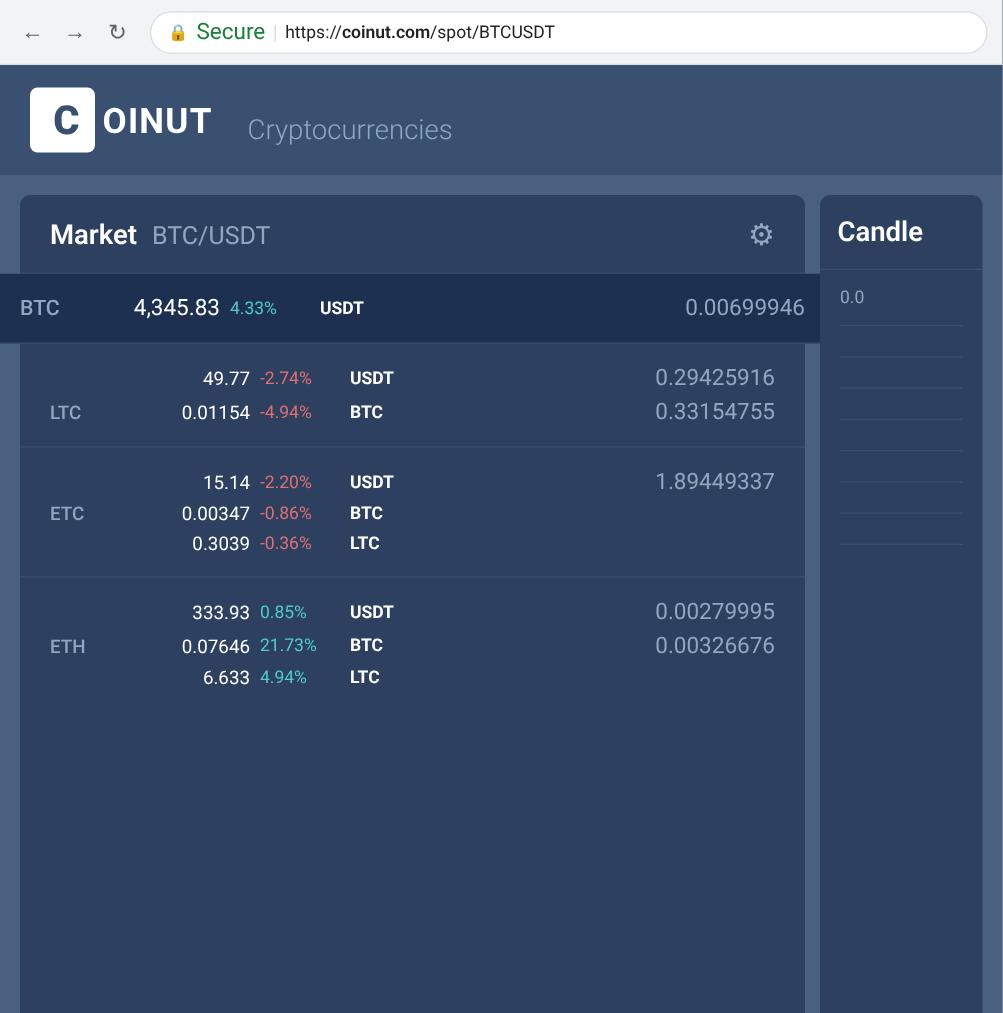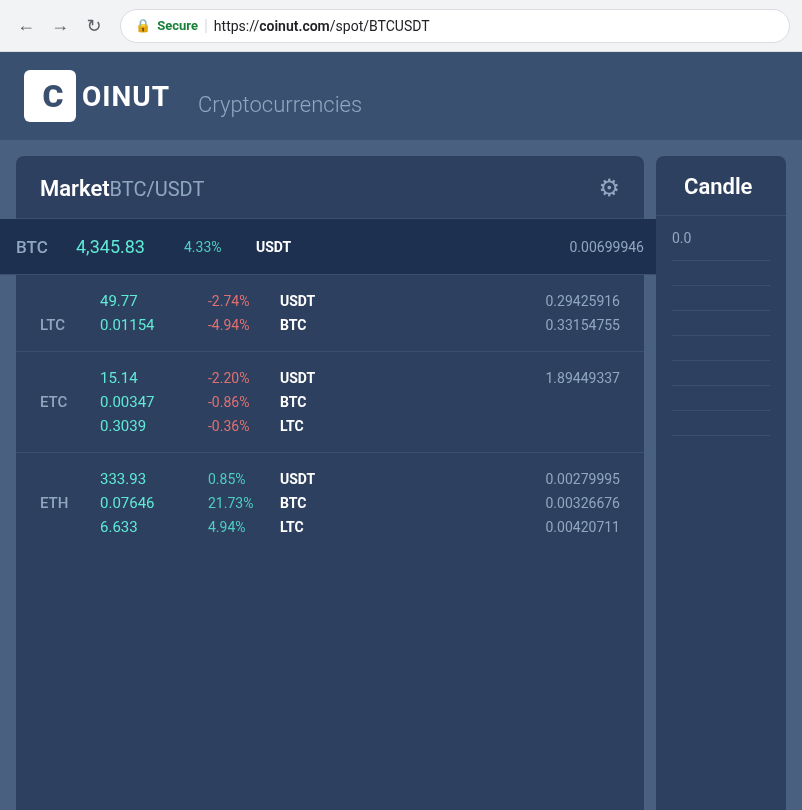--- a/index.html
+++ b/index.html
@@ -46,22 +46,22 @@
       border: 1px solid #dadce0;
       border-radius: 20px;
       padding: 6px 14px;
       display: flex;
       align-items: center;
       gap: 6px;
       height: 34px;
     }
     .secure-text {
       color: #188038;
-      font-size: 13px;
-      font-weight: 700;
+      font-size: 18px;
+      font-weight: 400;
     }
     .separator {
       color: #dadce0;
       font-size: 16px;
     }
     .url-text {
       font-size: 14px;
       color: #202124;
     }
     .url-highlight {
@@ -138,20 +138,21 @@
     .market-header {
       display: flex;
       align-items: center;
       justify-content: space-between;
       padding: 18px 24px 16px;
       border-bottom: 1px solid #3a5070;
     }
     .market-title-group {
       display: flex;
       align-items: baseline;
+      gap: 12px;
     }
     .market-label {
       color: white;
       font-size: 22px;
       font-weight: 600;
     }
     .market-pair {
       color: #8fa8c0;
       font-size: 20px;
       font-weight: 400;
@@ -184,24 +185,24 @@
       font-size: 15px;
       font-weight: 500;
       width: 60px;
       flex-shrink: 0;
     }
     .crypto-symbol.main {
       color: #8fa8c0;
       font-size: 17px;
     }
     .crypto-price {
-      color: #5eead4;
+      color: #ffffff;
       font-size: 15px;
       width: 100px;
-      text-align: left;
+      text-align: right;
       flex-shrink: 0;
     }
     .crypto-price.big {
       font-size: 18px;
     }
     .crypto-change {
       font-size: 14px;
       width: 80px;
       text-align: left;
       flex-shrink: 0;
@@ -211,21 +212,21 @@
     .negative { color: #e07070; }
     .crypto-currency {
       color: white;
       font-size: 14px;
       font-weight: 700;
       width: 60px;
       flex-shrink: 0;
     }
     .crypto-volume {
       color: #8fa8c0;
-      font-size: 14px;
+      font-size: 18px;
       text-align: right;
       flex: 1;
     }
 
     
     .btc-highlight {
       background: #1e3050;
       margin: 0 -24px;
       padding: 14px 24px;
     }
@@ -235,21 +236,21 @@
 
     
     .candle-panel {
       background: #2e4060;
       border-radius: 8px;
       width: 130px;
       min-height: 680px;
       flex-shrink: 0;
     }
     .candle-header {
-      padding: 18px 28px 16px;
+      padding: 18px 14px 16px;
       border-bottom: 1px solid #3a5070;
     }
     .candle-label {
       color: white;
       font-size: 22px;
       font-weight: 600;
     }
     .candle-value {
       color: #8fa8c0;
       font-size: 14px;
@@ -369,21 +370,20 @@
             <span class="crypto-price">0.07646</span>
             <span class="crypto-change positive">21.73%</span>
             <span class="crypto-currency">BTC</span>
             <span class="crypto-volume">0.00326676</span>
           </div>
           <div class="crypto-row">
             <span class="crypto-symbol" style="visibility:hidden">ETH</span>
             <span class="crypto-price">6.633</span>
             <span class="crypto-change positive">4.94%</span>
             <span class="crypto-currency">LTC</span>
-            <span class="crypto-volume">0.00420711</span>
           </div>
         </div>
 
       </div>
     </div>
 
     <div class="candle-panel">
       <div class="candle-header">
         <span class="candle-label">Candle</span>
       </div>

